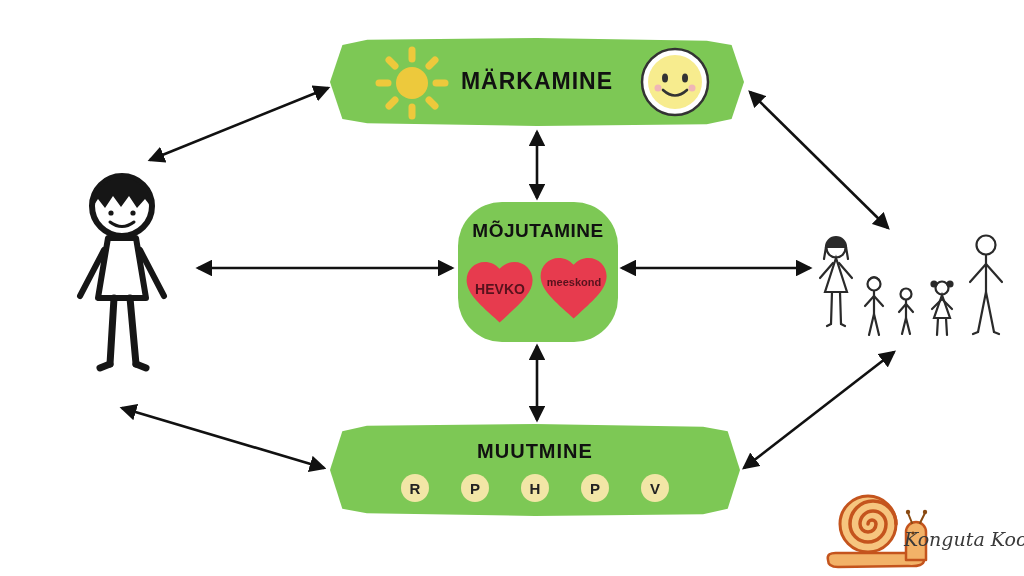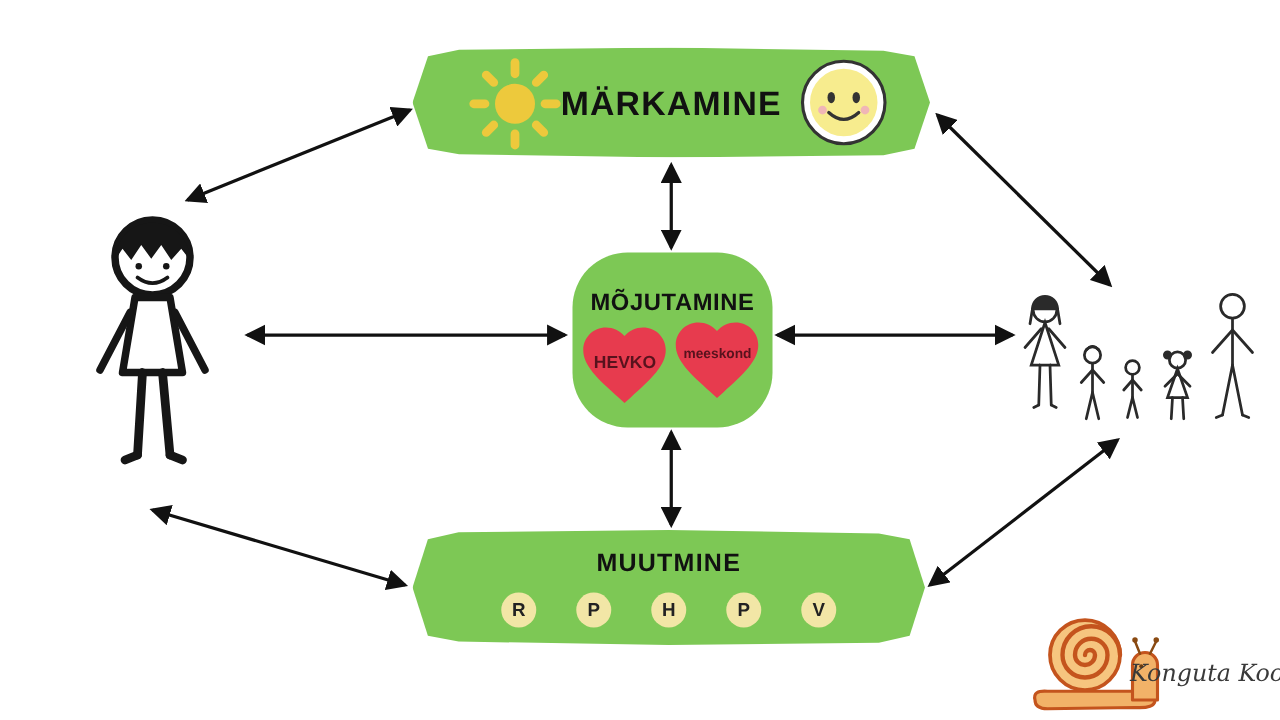--- a/index.html
+++ b/index.html
@@ -13,32 +13,32 @@
     position:absolute; background:#7dc855;
     clip-path: polygon(0% 50%, 3% 8%, 9% 2%, 50% 0%, 91% 3%, 97% 8%, 100% 50%, 97% 92%, 91% 98%, 50% 100%, 9% 97%, 3% 92%);
   }
   .top-banner { left:330px; top:38px; width:414px; height:88px; }
   .bottom-banner { left:330px; top:424px; width:410px; height:92px; }
 
   .banner-label {
     position:absolute; left:0; right:0; text-align:center;
     font-weight:700; color:#111; letter-spacing:1px;
   }
-  .top-banner .banner-label { top:30px; font-size:27px; }
+  .top-banner .banner-label { top:30px; font-size:23px; }
   .bottom-banner .banner-label { top:16px; font-size:20px; }
 
   .sun-svg { position:absolute; left:44px; top:7px; }
   .smiley-svg { position:absolute; right:33px; top:8px; }
 
   .middle-node {
     position:absolute; left:458px; top:202px; width:160px; height:140px;
     background:#7dc855; border-radius:44px;
   }
   .middle-label {
-    display:block; text-align:center; margin-top:30px;
+    display:block; text-align:center; margin-top:18px;
     font-weight:700; font-size:19px; color:#111; letter-spacing:.5px;
   }
   .hearts { position:absolute; left:0; top:44px; }
   .heart-text-lg { font-weight:700; font-size:14px; fill:#58121d; text-anchor:middle; font-family:"Liberation Sans", sans-serif; }
   .heart-text-sm { font-weight:700; font-size:11px; fill:#58121d; text-anchor:middle; font-family:"Liberation Sans", sans-serif; }
 
   .letters-row {
     position:absolute; left:0; right:0; top:50px;
     display:flex; justify-content:center; gap:32px;
   }

